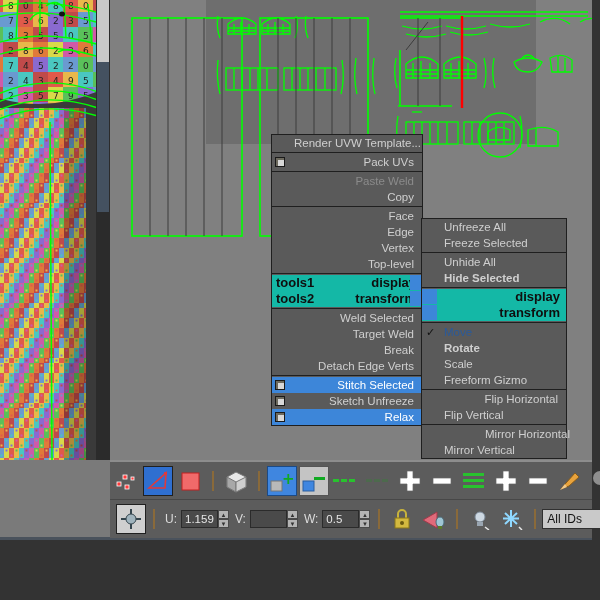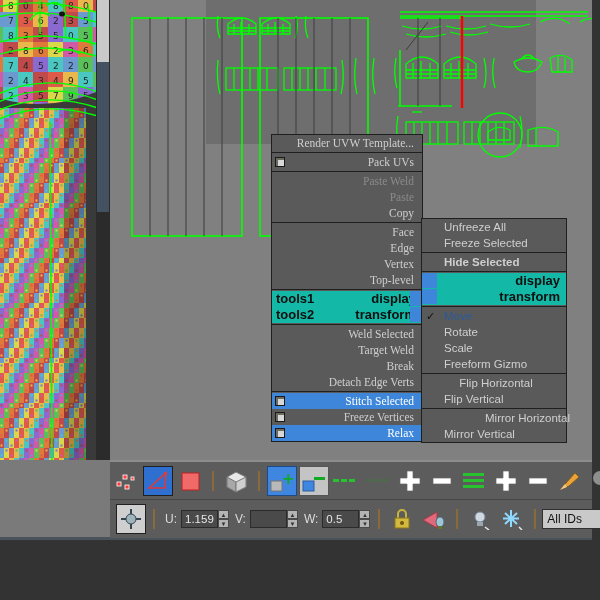--- a/index.html
+++ b/index.html
@@ -46,21 +46,21 @@
   .spin{width:11px;height:18px;flex:none;display:flex;flex-direction:column;margin-right:2px;}
   .spin div{flex:1;background:#b4b4b4;border:1px solid #4a4a4a;display:flex;align-items:center;justify-content:center;}
   .spin span{font-size:6px;color:#333;line-height:6px;}
   .idfield{height:20px;width:80px;background:#c9c9c9;border:1px solid #303030;color:#111;
     font-size:12px;line-height:18px;padding:0 4px;flex:none;}
 
   
   .menu{position:absolute;background:#5a5a5a;border:1px solid #1f1f1f;z-index:50;}
   .mi{height:16px;line-height:16px;font-size:11.5px;color:#cfcfcf;position:relative;
     padding:0 8px 0 22px;white-space:nowrap;}
-  .mi.r{text-align:right;font-family:Liberation Serif, serif;}
+  .mi.r{text-align:right;}
   .mi.dim{color:#8b8b8b;}
   .mi.sel{background:#3d86d9;color:#ffffff;}
   .mi.hdr{background:#14b8a6;color:#0f0f0f;font-weight:bold;font-size:13px;}
   .sepline{height:1px;background:#1f1f1f;margin:1px 0;}
   .chkbox{position:absolute;left:3px;top:3px;width:10px;height:10px;background:#6d6a5e;
     border:1px solid #1a1a1a;}
   .chkbox i{position:absolute;left:2px;top:2px;width:6px;height:6px;background:#d8d8d8;display:block;}
   .tick{position:absolute;right:-14px;top:0;color:#111;font-size:11px;line-height:16px;}
   .tickL{position:absolute;left:4px;top:0;color:#111;font-size:11px;line-height:16px;}
   .bluesq{position:absolute;width:15px;height:15px;background:#3d86d9;top:0;}
@@ -2741,21 +2741,20 @@
     </div>
 
     <div class="menu" id="menu-main">
         <div class="mi r"><span>Render UVW Template...</span></div>
         <div class="sepline"></div>
         <div class="mi r"><span>Pack UVs</span><span class="chkbox">
             <i></i>
           </span></div>
         <div class="sepline"></div>
         <div class="mi r dim"><span>Paste Weld</span></div>
-        <div class="mi r dim"><span>Paste</span></div>
         <div class="mi r"><span>Copy</span></div>
         <div class="sepline"></div>
         <div class="mi r"><span>Face</span></div>
         <div class="mi r"><span>Edge</span><span class="tick">✓</span></div>
         <div class="mi r"><span>Vertex</span></div>
         <div class="mi r"><span>Top-level</span></div>
         <div class="sepline"></div>
         <div class="mi hdr" style="padding: 0px 6px 0px 4px; display: flex; justify-content: space-between;">
           <span>tools1</span>
           <span>display</span>
@@ -2770,50 +2769,51 @@
         </div>
         <div class="sepline"></div>
         <div class="mi r"><span>Weld Selected</span></div>
         <div class="mi r"><span>Target Weld</span></div>
         <div class="mi r"><span>Break</span></div>
         <div class="mi r"><span>Detach Edge Verts</span></div>
         <div class="sepline"></div>
         <div class="mi r sel"><span>Stitch Selected</span><span class="chkbox">
             <i></i>
           </span></div>
-        <div class="mi r"><span>Freeze Vertices</span><span class="chkbox">
+        <div class="mi r"><span>Sketch Unfreeze</span><span class="chkbox">
             <i></i>
           </span></div>
         <div class="mi r sel"><span>Relax</span><span class="chkbox">
             <i></i>
           </span></div>
       </div>
     <div class="menu" id="menu-sub">
         <div class="mi" style="text-align: left; padding-left: 22px;"><span>Unfreeze All</span></div>
         <div class="mi" style="text-align: left; padding-left: 22px;"><span>Freeze Selected</span></div>
         <div class="sepline"></div>
+        <div class="mi" style="text-align: left; padding-left: 22px;"><span>Unhide All</span></div>
         <div class="mi" style="text-align: left; padding-left: 22px; font-weight: bold;"><span>Hide Selected</span></div>
         <div class="sepline"></div>
         <div class="mi hdr" style="padding: 0px 6px 0px 4px; display: flex; justify-content: flex-end;">
           <span>display</span>
           <span></span>
           <div class="bluesq" style="left: 0px;"></div>
         </div>
         <div class="mi hdr" style="padding: 0px 6px 0px 4px; display: flex; justify-content: flex-end;">
           <span>transform</span>
           <span></span>
           <div class="bluesq" style="left: 0px;"></div>
         </div>
         <div class="sepline"></div>
         <div class="mi" style="padding-left: 22px; text-align: left;"><span style="color: rgb(42, 90, 154);">Move</span><span class="tickL">✓</span></div>
-        <div class="mi" style="text-align: left; padding-left: 22px;"><span>Rotate</span></div>
+        <div class="mi" style="text-align: left; padding-left: 22px; font-weight: bold;"><span>Rotate</span></div>
         <div class="mi" style="text-align: left; padding-left: 22px;"><span>Scale</span></div>
         <div class="mi" style="text-align: left; padding-left: 22px;"><span>Freeform Gizmo</span></div>
         <div class="sepline"></div>
-        <div class="mi" style="text-align: center; padding-left: 12px;"><span>Flip Horizontal</span></div>
+        <div class="mi" style="text-align: right; padding-left: 12px;"><span>Flip Horizontal</span></div>
         <div class="mi" style="text-align: left; padding-left: 22px;"><span>Flip Vertical</span></div>
         <div class="sepline"></div>
         <div class="mi" style="text-align: left; padding-left: 22px; margin-left: 41px;"><span>Mirror Horizontal</span></div>
         <div class="mi" style="text-align: left; padding-left: 22px;"><span>Mirror Vertical</span></div>
       </div>
 
   </div>
 </div>
 
 </body></html>

